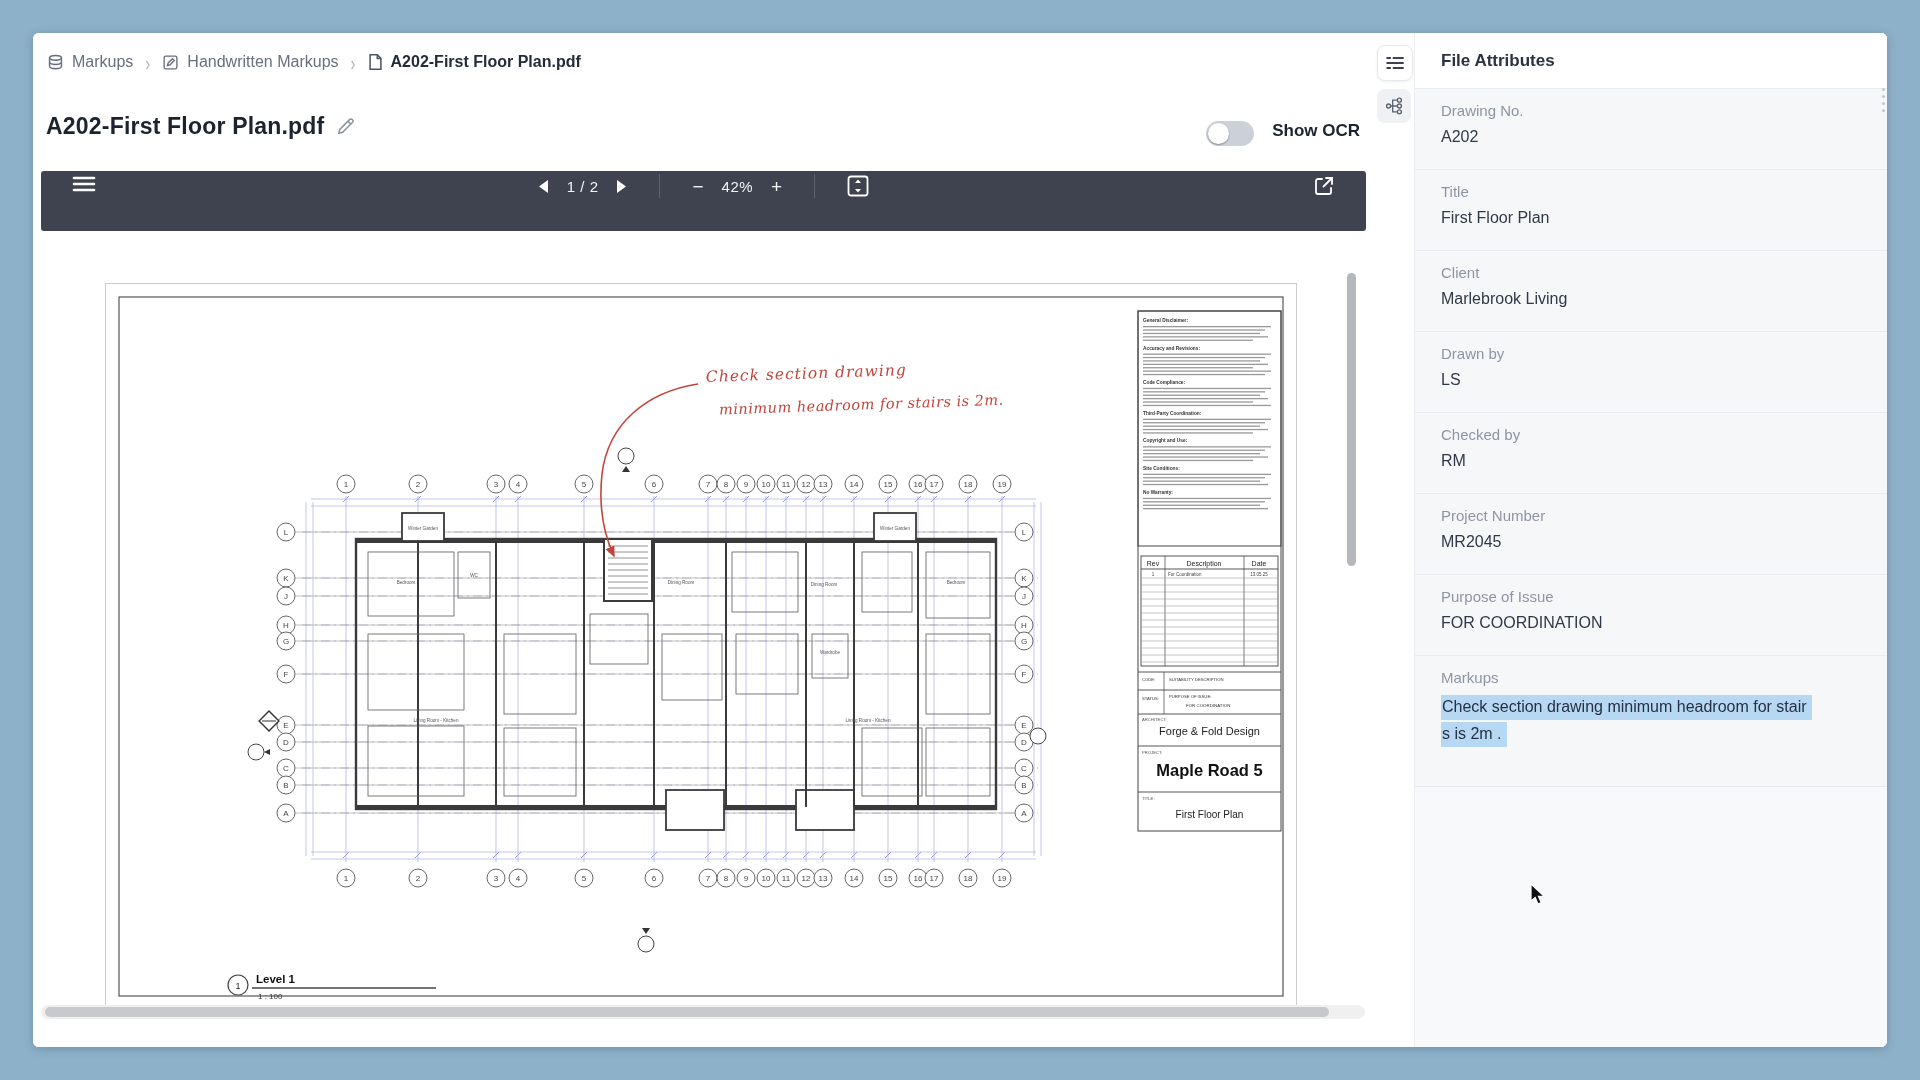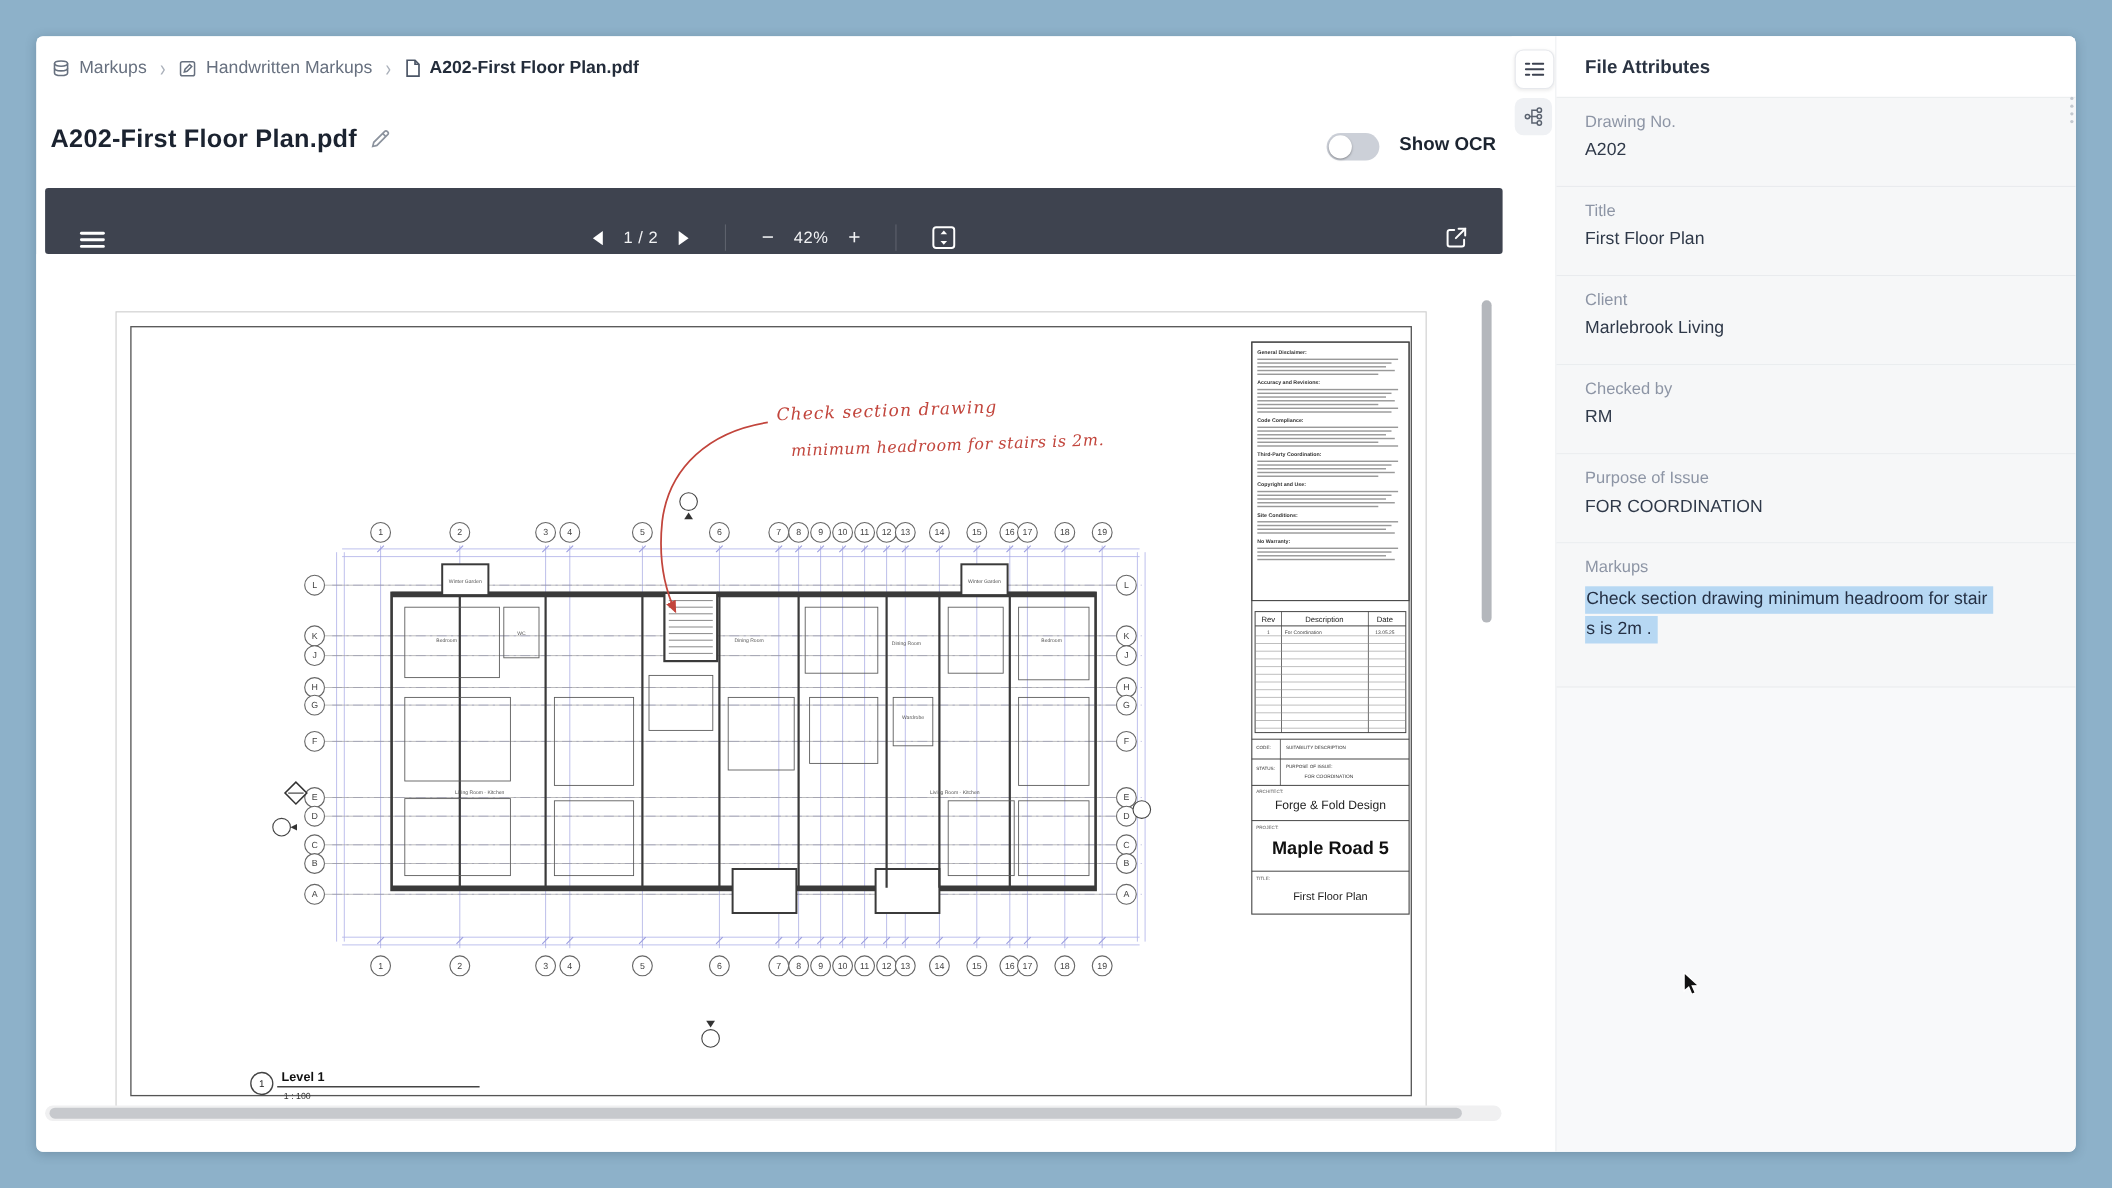--- a/index.html
+++ b/index.html
@@ -15,21 +15,21 @@
   .breadcrumb .sep{color:#aab0ba;font-size:15px;padding:0 3px;transform:scaleY(1.4);}
   .breadcrumb .crumb.last{color:#232c3a;font-weight:700;}
   .doc-title{position:absolute;left:13px;top:80px;display:flex;align-items:center;gap:12px;}
   .doc-title h1{margin:0;font-size:23px;font-weight:700;color:#1b2330;letter-spacing:.2px;}
   .ocr{position:absolute;top:88px;right:14px;display:flex;gap:18px;}
   .toggle{width:48px;height:25px;border-radius:13px;background:#ccd0d8;position:relative;cursor:pointer;}
   .toggle .knob{position:absolute;left:2px;top:2px;width:21px;height:21px;border-radius:50%;
                 background:#fff;box-shadow:0 1px 2px rgba(0,0,0,.35);}
   .ocr-label{font-size:17px;font-weight:700;color:#1c2430;}
   .toolbar{position:absolute;left:8px;top:138px;width:1325px;height:60px;background:#3e434f;
-           border-radius:3px;display:flex;align-items:flex-end;color:#f2f3f5;}
+           border-radius:3px;display:flex;align-items:flex-start;color:#f2f3f5;}
   .tb-left{position:absolute;left:27px;display:flex;align-items:center;}
   .tb-right{position:absolute;right:27px;display:flex;align-items:center;}
   .tb-center{margin:0 auto;display:flex;align-items:center;gap:14px;}
   .tb-btn{display:flex;align-items:center;justify-content:center;cursor:pointer;padding:4px;}
   .tb-div{width:1px;height:24px;background:#5d616c;margin:0 14px;}
   .tb-text{font-size:15px;letter-spacing:.5px;}
   .glyph{font-size:19px;line-height:1;}
   .canvas-area{position:absolute;left:0;top:198px;right:0;bottom:0;background:#fff;}
   .page{position:absolute;left:72px;top:52px;width:1190px;height:725px;background:#fff;
         border:1px solid #cdcdcd;}
@@ -586,22 +586,30 @@
           </div>
           <div class="prow">
             <div class="lbl">Title</div>
             <div class="val">First Floor Plan</div>
           </div>
           <div class="prow">
             <div class="lbl">Client</div>
             <div class="val">Marlebrook Living</div>
           </div>
           <div class="prow">
+            <div class="lbl">Drawn by</div>
+            <div class="val">LS</div>
+          </div>
+          <div class="prow">
             <div class="lbl">Checked by</div>
             <div class="val">RM</div>
+          </div>
+          <div class="prow">
+            <div class="lbl">Project Number</div>
+            <div class="val">MR2045</div>
           </div>
           <div class="prow">
             <div class="lbl">Purpose of Issue</div>
             <div class="val">FOR COORDINATION</div>
           </div>
           <div class="prow tall"><div class="lbl">Markups</div><span class="hl">Check section drawing minimum headroom for stair</span><br><span class="hl">s is 2m .</span><br></div>
         </div>
     </div>
     <div class="edge-dots">
         <i></i>

